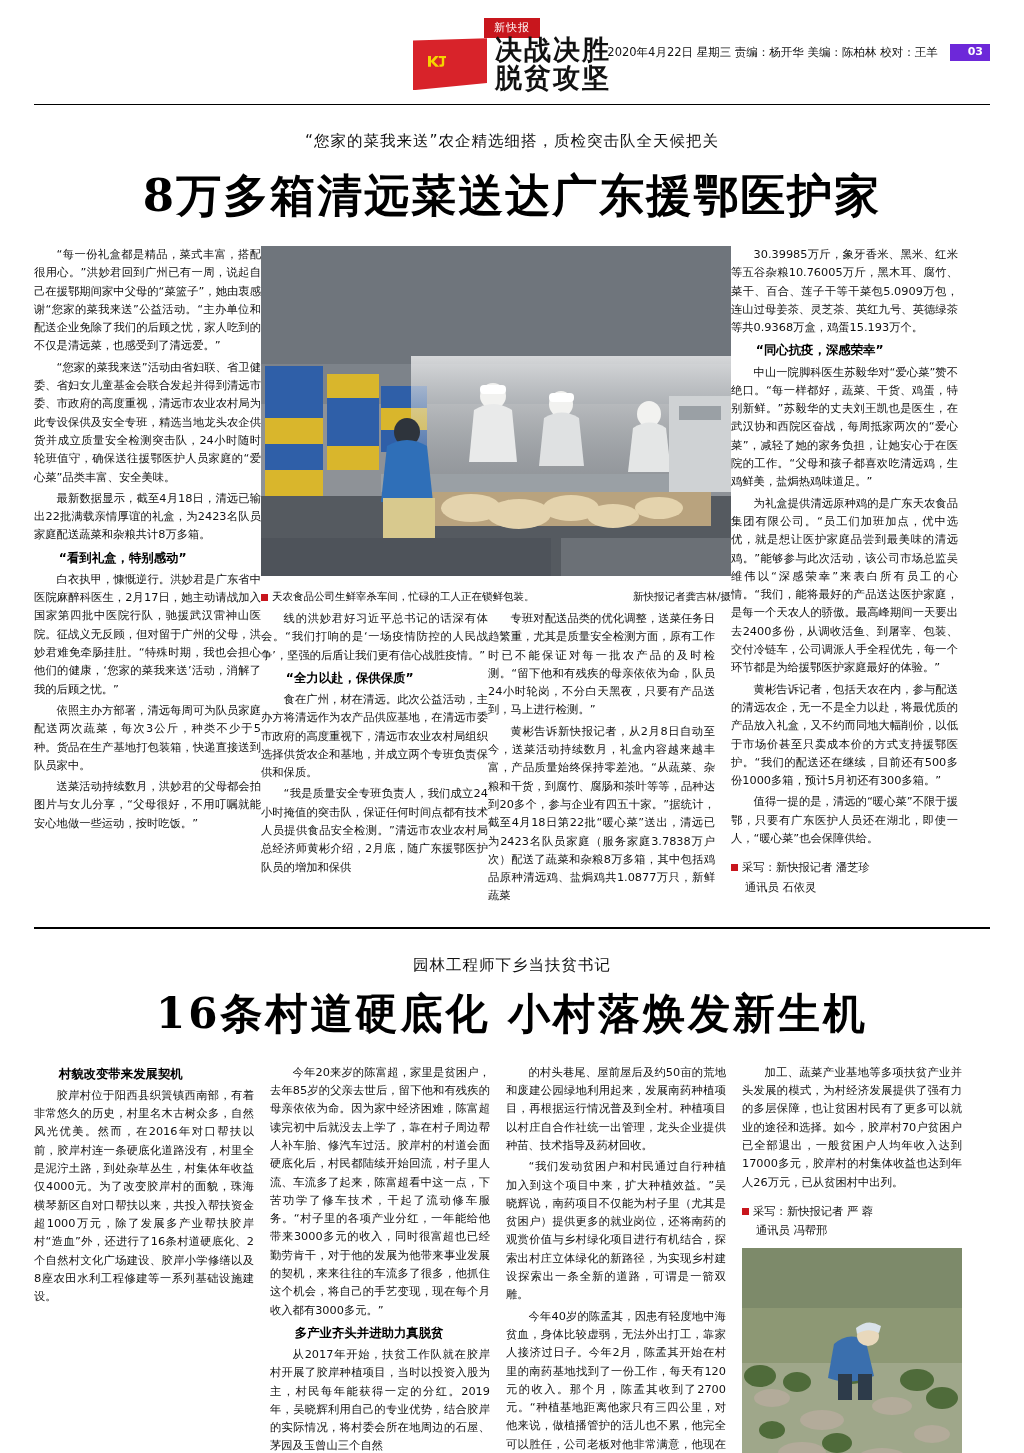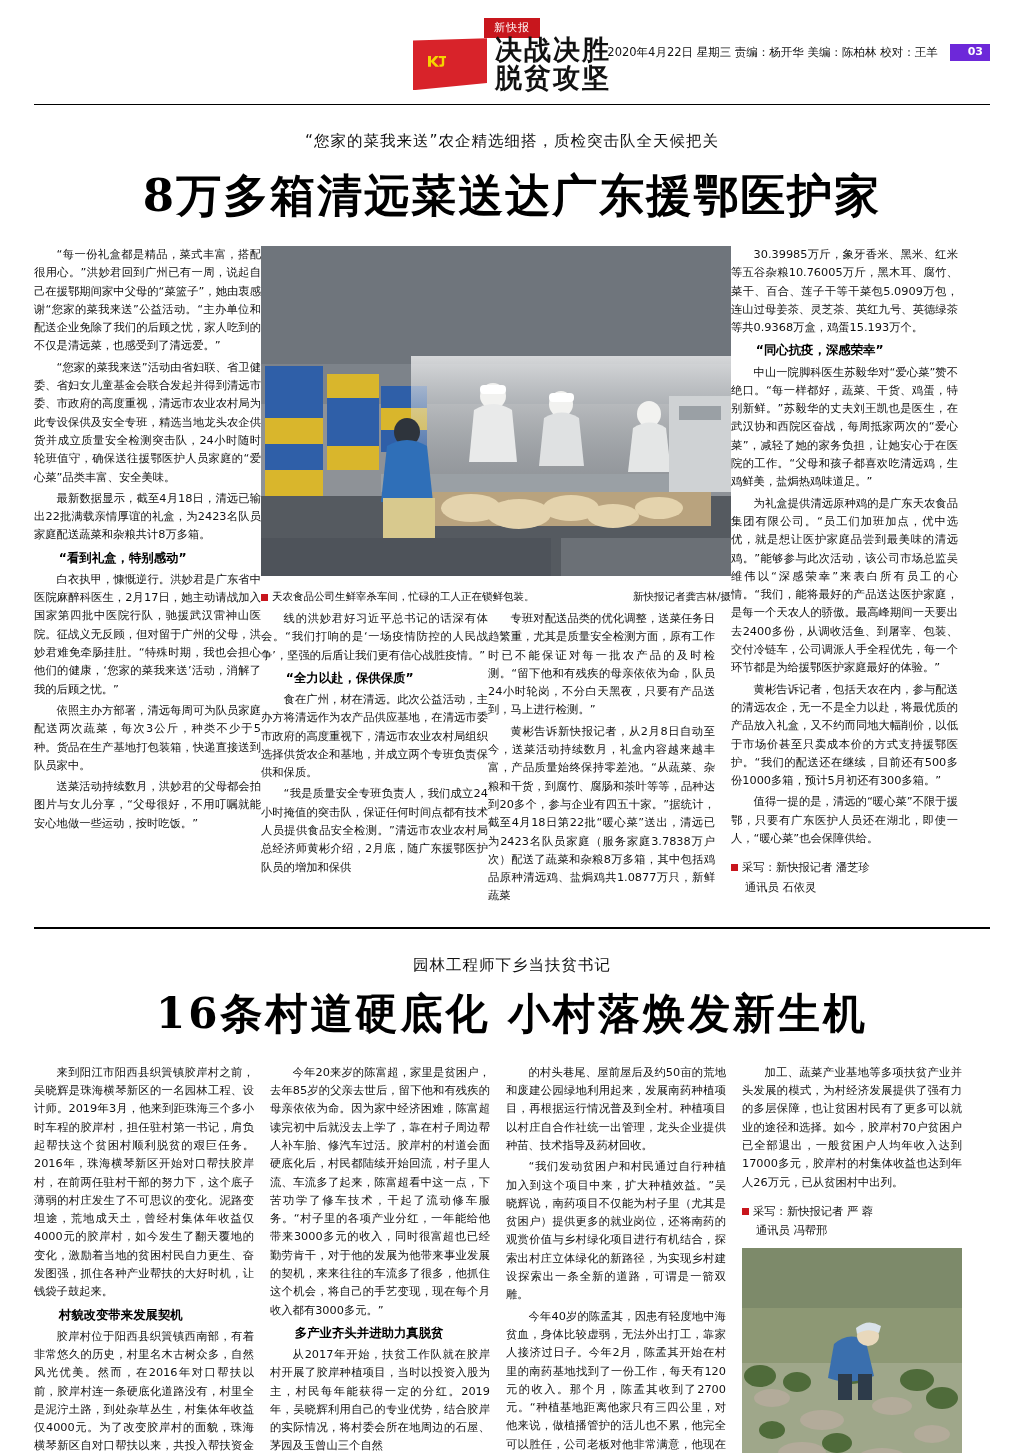--- a/index.html
+++ b/index.html
@@ -351,21 +351,20 @@
   </div>
 
   <hr class="rule thick">
 
   <div class="art">
     <div class="shoulder">园林工程师下乡当扶贫书记</div>
     <div class="headline2">16条村道硬底化  小村落焕发新生机</div>
 
     <div class="cols4">
       <div class="col4">
-        <p>来到阳江市阳西县织篢镇胶岸村之前，吴晓辉是珠海横琴新区的一名园林工程、设计师。2019年3月，他来到距珠海三个多小时车程的胶岸村，担任驻村第一书记，肩负起帮扶这个贫困村顺利脱贫的艰巨任务。2016年，珠海横琴新区开始对口帮扶胶岸村，在前两任驻村干部的努力下，这个底子薄弱的村庄发生了不可思议的变化。泥路变坦途，荒地成天土，曾经村集体年收益仅4000元的胶岸村，如今发生了翻天覆地的变化，激励着当地的贫困村民自力更生、奋发图强，抓住各种产业帮扶的大好时机，让钱袋子鼓起来。</p>
         <p class="subhead">村貌改变带来发展契机</p>
         <p>胶岸村位于阳西县织篢镇西南部，有着非常悠久的历史，村里名木古树众多，自然风光优美。然而，在2016年对口帮扶以前，胶岸村连一条硬底化道路没有，村里全是泥泞土路，到处杂草丛生，村集体年收益仅4000元。为了改变胶岸村的面貌，珠海横琴新区自对口帮扶以来，共投入帮扶资金超1000万元，除了发展多产业帮扶胶岸村“造血”外，还进行了16条村道硬底化、2个自然村文化广场建设、胶岸小学修缮以及8座农田水利工程修建等一系列基础设施建设。</p>
       </div>
 
       <div class="col4">
         <p>今年20来岁的陈富超，家里是贫困户，去年85岁的父亲去世后，留下他和有残疾的母亲依依为命。因为家中经济困难，陈富超读完初中后就没去上学了，靠在村子周边帮人补车胎、修汽车过活。胶岸村的村道会面硬底化后，村民都陆续开始回流，村子里人流、车流多了起来，陈富超看中这一点，下苦功学了修车技术，干起了流动修车服务。“村子里的各项产业分红，一年能给他带来3000多元的收入，同时很富超也已经勤劳肯干，对于他的发展为他带来事业发展的契机，来来往往的车流多了很多，他抓住这个机会，将自己的手艺变现，现在每个月收入都有3000多元。”</p>
         <p class="subhead">多产业齐头并进助力真脱贫</p>
         <p>从2017年开始，扶贫工作队就在胶岸村开展了胶岸种植项目，当时以投资入股为主，村民每年能获得一定的分红。2019年，吴晓辉利用自己的专业优势，结合胶岸的实际情况，将村委会所在地周边的石屋、茅园及玉曾山三个自然</p>
       </div>
 

